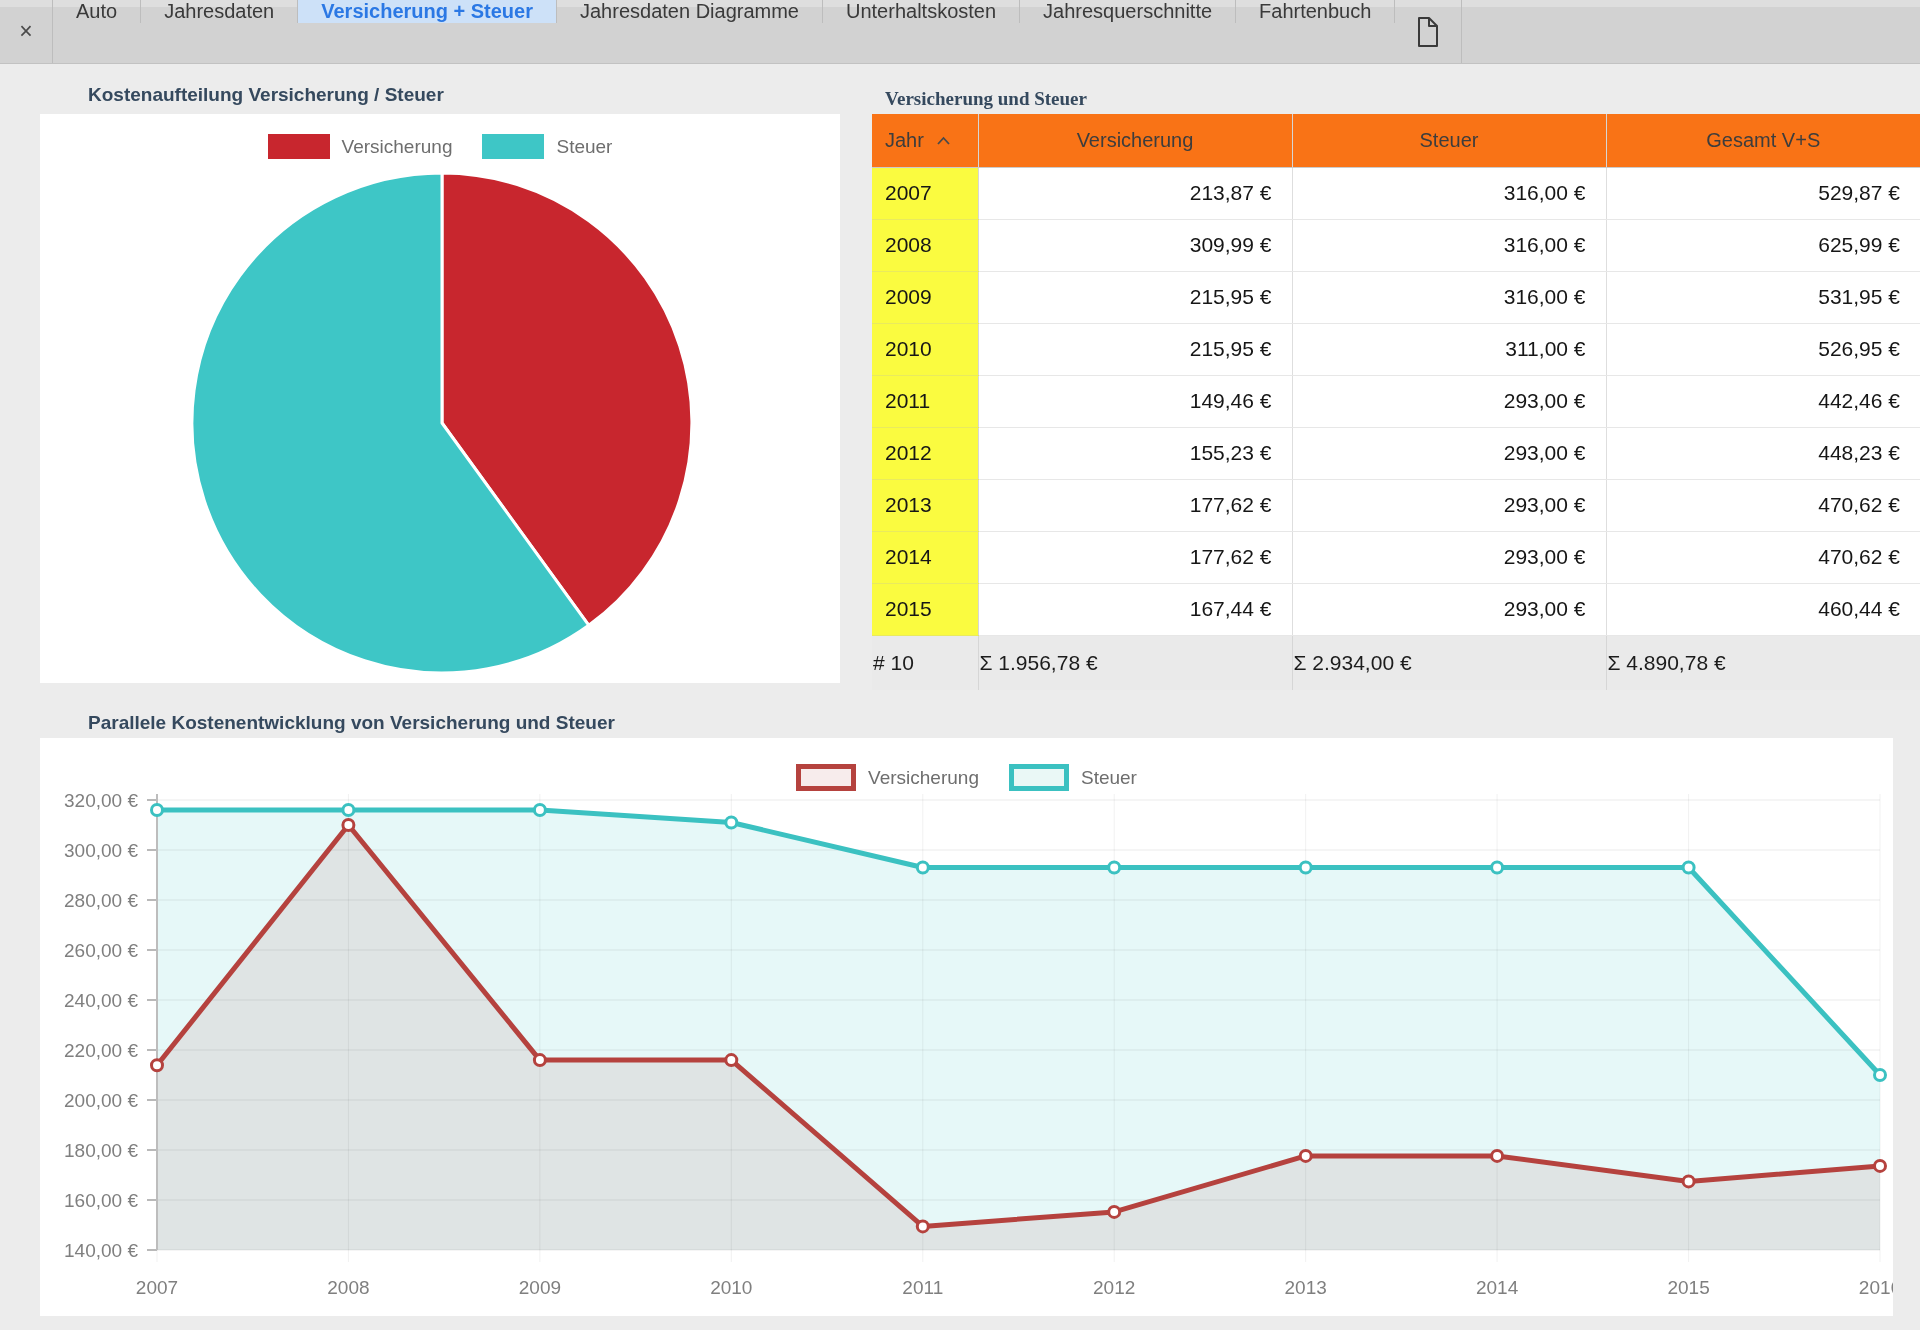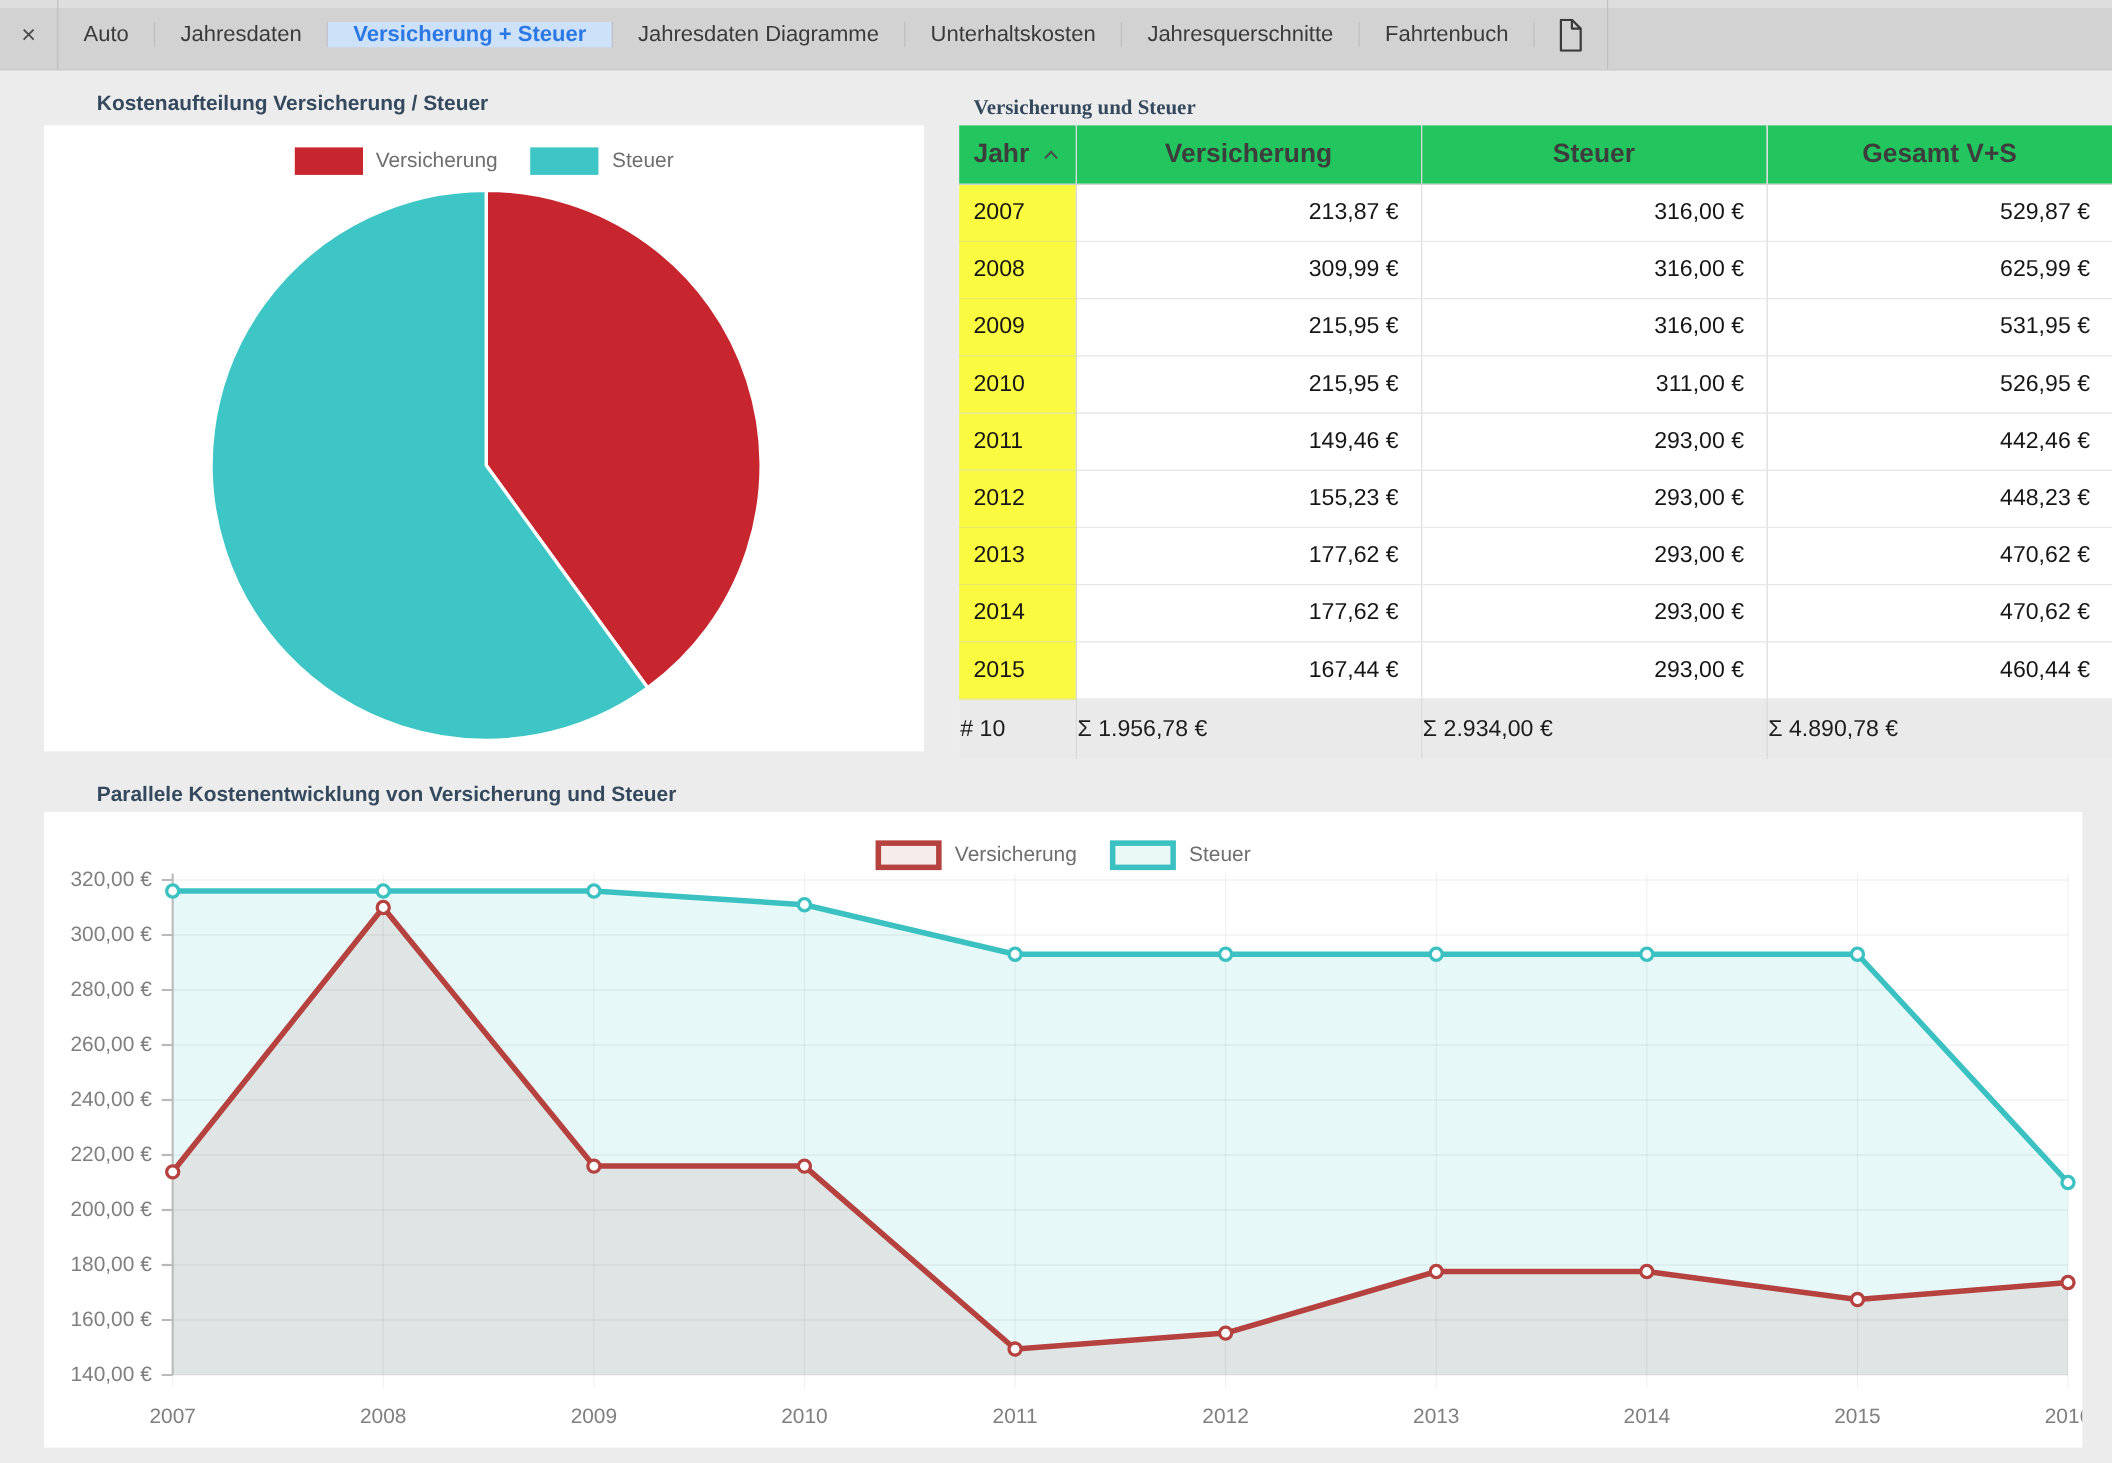--- a/index.html
+++ b/index.html
@@ -7,21 +7,21 @@
     width:1920px;height:1330px;position:relative;overflow:hidden;
     background:#ececec;font-family:"Liberation Sans",sans-serif;
     -webkit-font-smoothing:antialiased;
   }
   
   .tab-bar{
     position:absolute;top:0;left:0;width:1920px;height:64px;box-sizing:border-box;
     background:linear-gradient(#dedede 0,#dedede 7px,#d2d2d2 7px);
     border-bottom:1px solid #c2c2c2;display:flex;align-items:stretch;
   }
-  .tab-strip{display:flex;align-items:center;}
+  .tab-strip{display:flex;align-items:flex-start;}
   .tab{
     display:flex;align-items:center;padding:0 23px;font-size:20px;color:#3a3a3a;
     border-right:1px solid #bdbdbd;white-space:nowrap;cursor:default;
   }
   .tab--close{width:52px;justify-content:center;padding:0;font-size:23px;color:#4a4a4a;}
   .tab--icon{width:66px;justify-content:center;padding:0;}
   .tab--active{background:#cde1f8;color:#2b78e4;font-weight:bold;}
   
   .card{position:absolute;background:#ffffff;}
   .section-title{position:absolute;font-size:19px;font-weight:bold;color:#35495e;white-space:nowrap;margin-left:41px;}
@@ -31,21 +31,21 @@
   .legend{position:absolute;left:0;right:0;display:flex;justify-content:center;gap:30px;align-items:center;}
   .legend-item{display:flex;align-items:center;gap:12px;}
   .legend-label{font-size:19px;color:#6e6e6e;}
   .solid-swatch{width:62px;height:25px;display:inline-block;}
   .outline-swatch{width:50px;height:17px;display:inline-block;border:5px solid #999;}
   
   #table-wrap{position:absolute;left:872px;top:114px;width:1048px;}
   table{border-collapse:collapse;table-layout:fixed;width:1048px;}
   th,td{box-sizing:border-box;overflow:hidden;}
   thead th{
-    height:53px;background:#22c55e;font-size:24px;font-weight:bold;color:#3d3d3d;
+    height:53px;background:#f97316;font-size:20px;font-weight:normal;color:#3d3d3d;
     border-right:1px solid #d6d6d6;border-bottom:1px solid #cbcbcb;text-align:center;
   }
   thead th:last-child,tbody td:last-child,tfoot td:last-child{border-right:none;}
   thead th.col-jahr{text-align:left;padding-left:13px;}
   .th-inner{display:inline-flex;align-items:center;gap:12px;}
   tbody td{
     height:52px;background:#ffffff;font-size:21px;color:#161616;text-align:right;
     padding-right:20px;border-right:1px solid #dedede;border-bottom:1px solid #e7e7e7;
   }
   tbody td.year{

